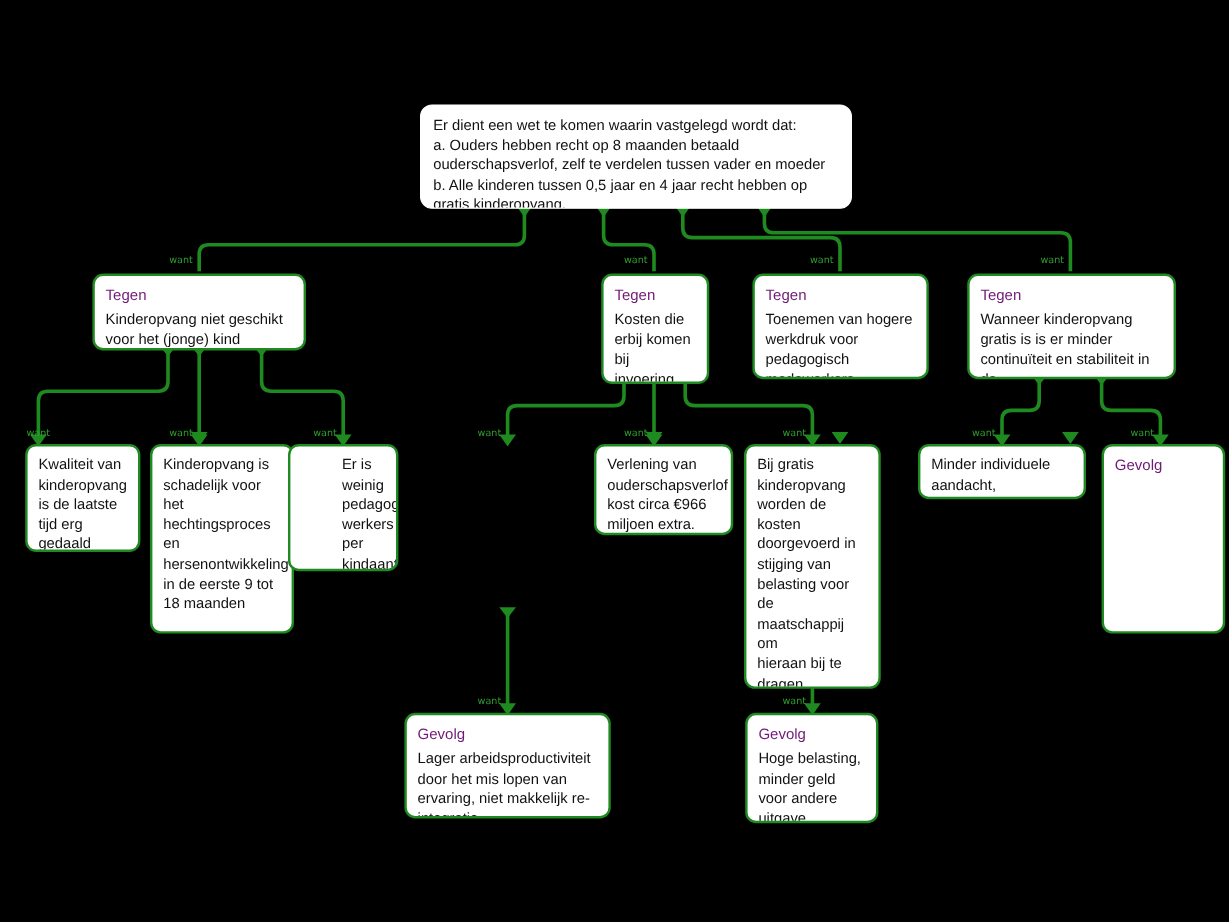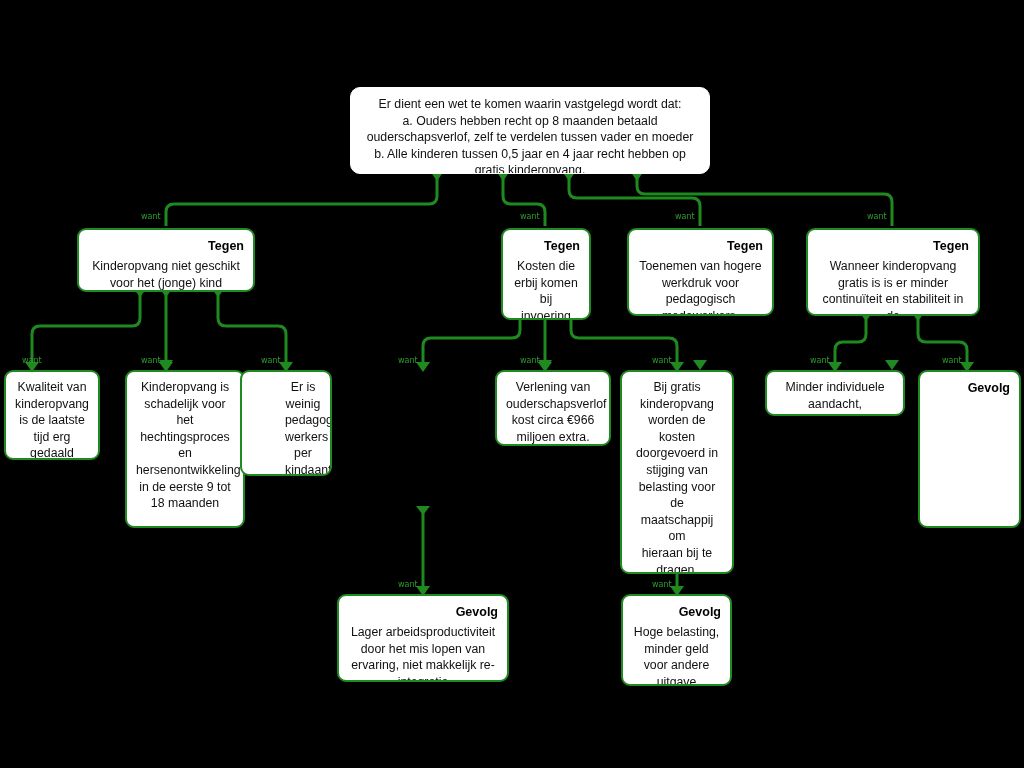--- a/index.html
+++ b/index.html
@@ -23,28 +23,27 @@
     padding:7px 9px 7px 9px;
     overflow:hidden;
   }
   .node.root{
     border:1px solid #ffffff;
     border-radius:10px;
     padding:8px 10px;
   }
   .node .hdr{
     display:block;
-    font-weight:bold;
+    font-weight:normal;
     font-size:12.5px;
     line-height:18px;
     margin-bottom:3px;
-    color:#000000;
-    text-align:right;
-  }
-  .node .body{display:block;white-space:pre-line;text-align:center;}
+    color:#701a75;
+  }
+  .node .body{display:block;white-space:pre-line;}
   .wlabel{
     position:absolute;
     color:#2f9e2f;
     font-size:8px;
     line-height:8px;
     font-family:"DejaVu Sans", sans-serif;
     letter-spacing:0px;
     white-space:nowrap;
   }
 </style>
@@ -144,21 +143,21 @@
   </div>
 
   <div class="node" style="left:806px;top:228px;width:174px;height:88px;">
     <span class="hdr">Tegen</span>
     <span class="body">Wanneer kinderopvang
 gratis is is er minder
 continuïteit en stabiliteit in de
 groepen.</span>
   </div>
 
-  <div class="node" style="left:4px;top:370px;width:96px;height:90px;">
+  <div class="node" style="left:21px;top:370px;width:96px;height:90px;">
     <span class="body">Kwaliteit van
 kinderopvang
 is de laatste
 tijd erg
 gedaald</span>
   </div>
 
   <div class="node" style="left:109px;top:370px;width:120px;height:158px;margin-left:16px;">
     <span class="body">Kinderopvang is
 schadelijk voor het

